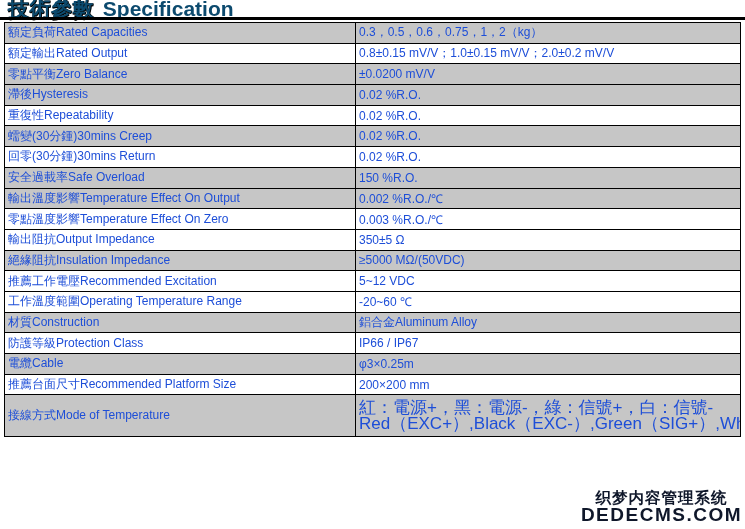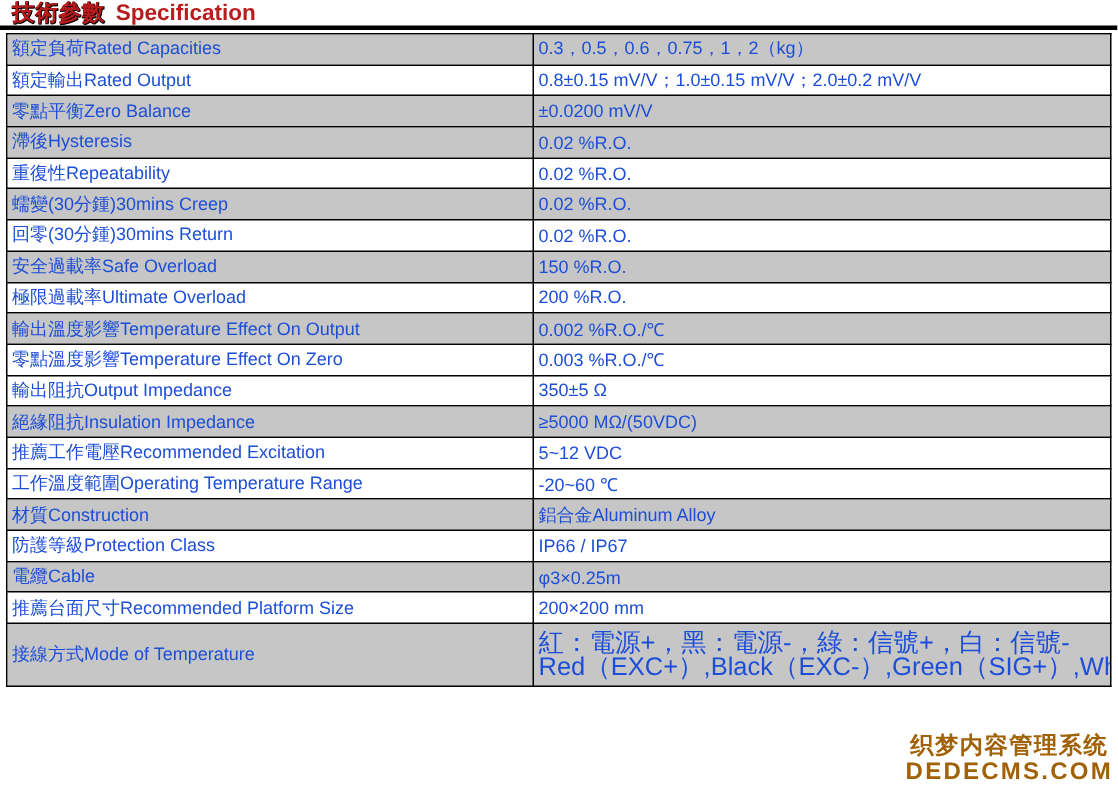--- a/index.html
+++ b/index.html
@@ -16,23 +16,23 @@
     width: 745px;
     height: 529px;
     background: #ffffff;
   }
   .title {
     position: absolute;
     left: 8px;
     top: 0px;
     height: 17px;
     line-height: 17px;
-    font-size: 15px;
+    font-size: 21px;
     font-weight: bold;
-    color: #b91c1c;
+    color: #0c4a6e;
     white-space: nowrap;
   }
   .title-zh {
     font-weight: 900;
     letter-spacing: 0.5px;
     text-shadow: 0.7px 0 0 #000, 0 0.7px 0 #000, 0.7px 0.7px 0 #000;
   }
   .title-en {
     font-weight: bold;
     margin-left: 3px;
@@ -74,31 +74,31 @@
   tr.tall td { height: 41px; }
   tr.tall td.value-cell div {
     line-height: 16px;
     font-size: 17px;
   }
   .watermark {
     position: absolute;
     right: 3px;
     bottom: 6px;
     text-align: center;
-    color: #a16207;
+    color: #0f172a;
     font-weight: bold;
     line-height: 17px;
     text-shadow:
       -1px -1px 0 #ffffff, 1px -1px 0 #ffffff,
       -1px  1px 0 #ffffff, 1px  1px 0 #ffffff,
        0 0 3px #ffffff, 0 0 5px #ffffff;
     pointer-events: none;
   }
   .wm-line1 { font-size: 15.5px; letter-spacing: 1px; }
-  .wm-line2 { font-size: 16px; letter-spacing: 1.5px; }
+  .wm-line2 { font-size: 19px; letter-spacing: 1.5px; }
 </style>
 </head>
 <body>
 
 <div class="page">
 
   <div class="title">
     <span class="title-zh">技術參數</span>
     <span class="title-en">Specification</span>
   </div>
@@ -131,24 +131,20 @@
           <td class="label-cell">蠕變(30分鍾)30mins Creep</td>
           <td class="value-cell">0.02 %R.O.</td>
         </tr>
         <tr class="white">
           <td class="label-cell">回零(30分鍾)30mins Return</td>
           <td class="value-cell">0.02 %R.O.</td>
         </tr>
         <tr class="gray">
           <td class="label-cell">安全過載率Safe Overload</td>
           <td class="value-cell">150 %R.O.</td>
-        </tr>
-        <tr class="white">
-          <td class="label-cell">極限過載率Ultimate Overload</td>
-          <td class="value-cell">200 %R.O.</td>
         </tr>
         <tr class="gray">
           <td class="label-cell">輸出溫度影響Temperature Effect On Output</td>
           <td class="value-cell">0.002 %R.O./℃</td>
         </tr>
         <tr class="white">
           <td class="label-cell">零點溫度影響Temperature Effect On Zero</td>
           <td class="value-cell">0.003 %R.O./℃</td>
         </tr>
         <tr class="white">

